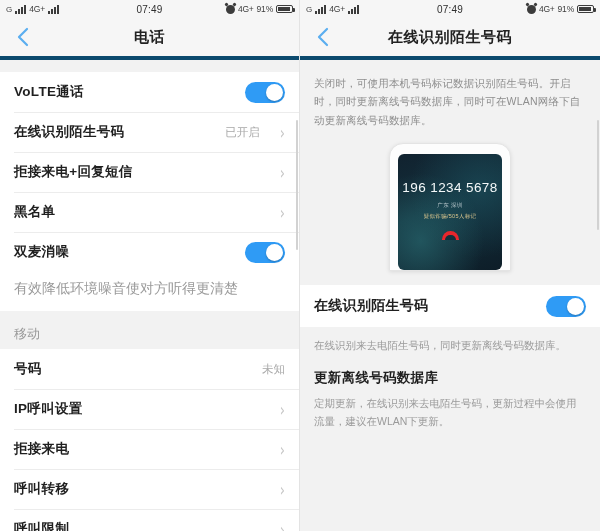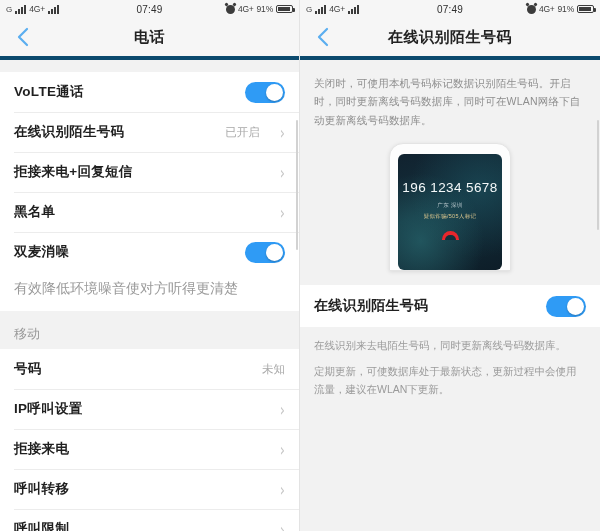--- a/index.html
+++ b/index.html
@@ -486,20 +486,21 @@
           <span class="row-right">
             <span class="toggle">
                 <span class="knob"></span>
               </span>
           </span>
         </div>
       </div>
 
       <div class="update-block">
         <div class="update-desc" style="padding-top:10px;">在线识别来去电陌生号码，同时更新离线号码数据库。</div>
-        <div class="update-desc">定期更新，可使数据库处于最新状态，更新过程中会使用流量，建议在WLAN下更新。</div>
+        <div class="update-title">更新离线号码数据库</div>
+        <div class="update-desc">定期更新，在线识别来去电陌生号码，更新过程中会使用流量，建议在WLAN下更新。</div>
       </div>
 
       <div class="scroll-ind" style="top:60px;height:110px;"></div>
     </div>
   </div>
 
 </div>
 
 </body></html>

